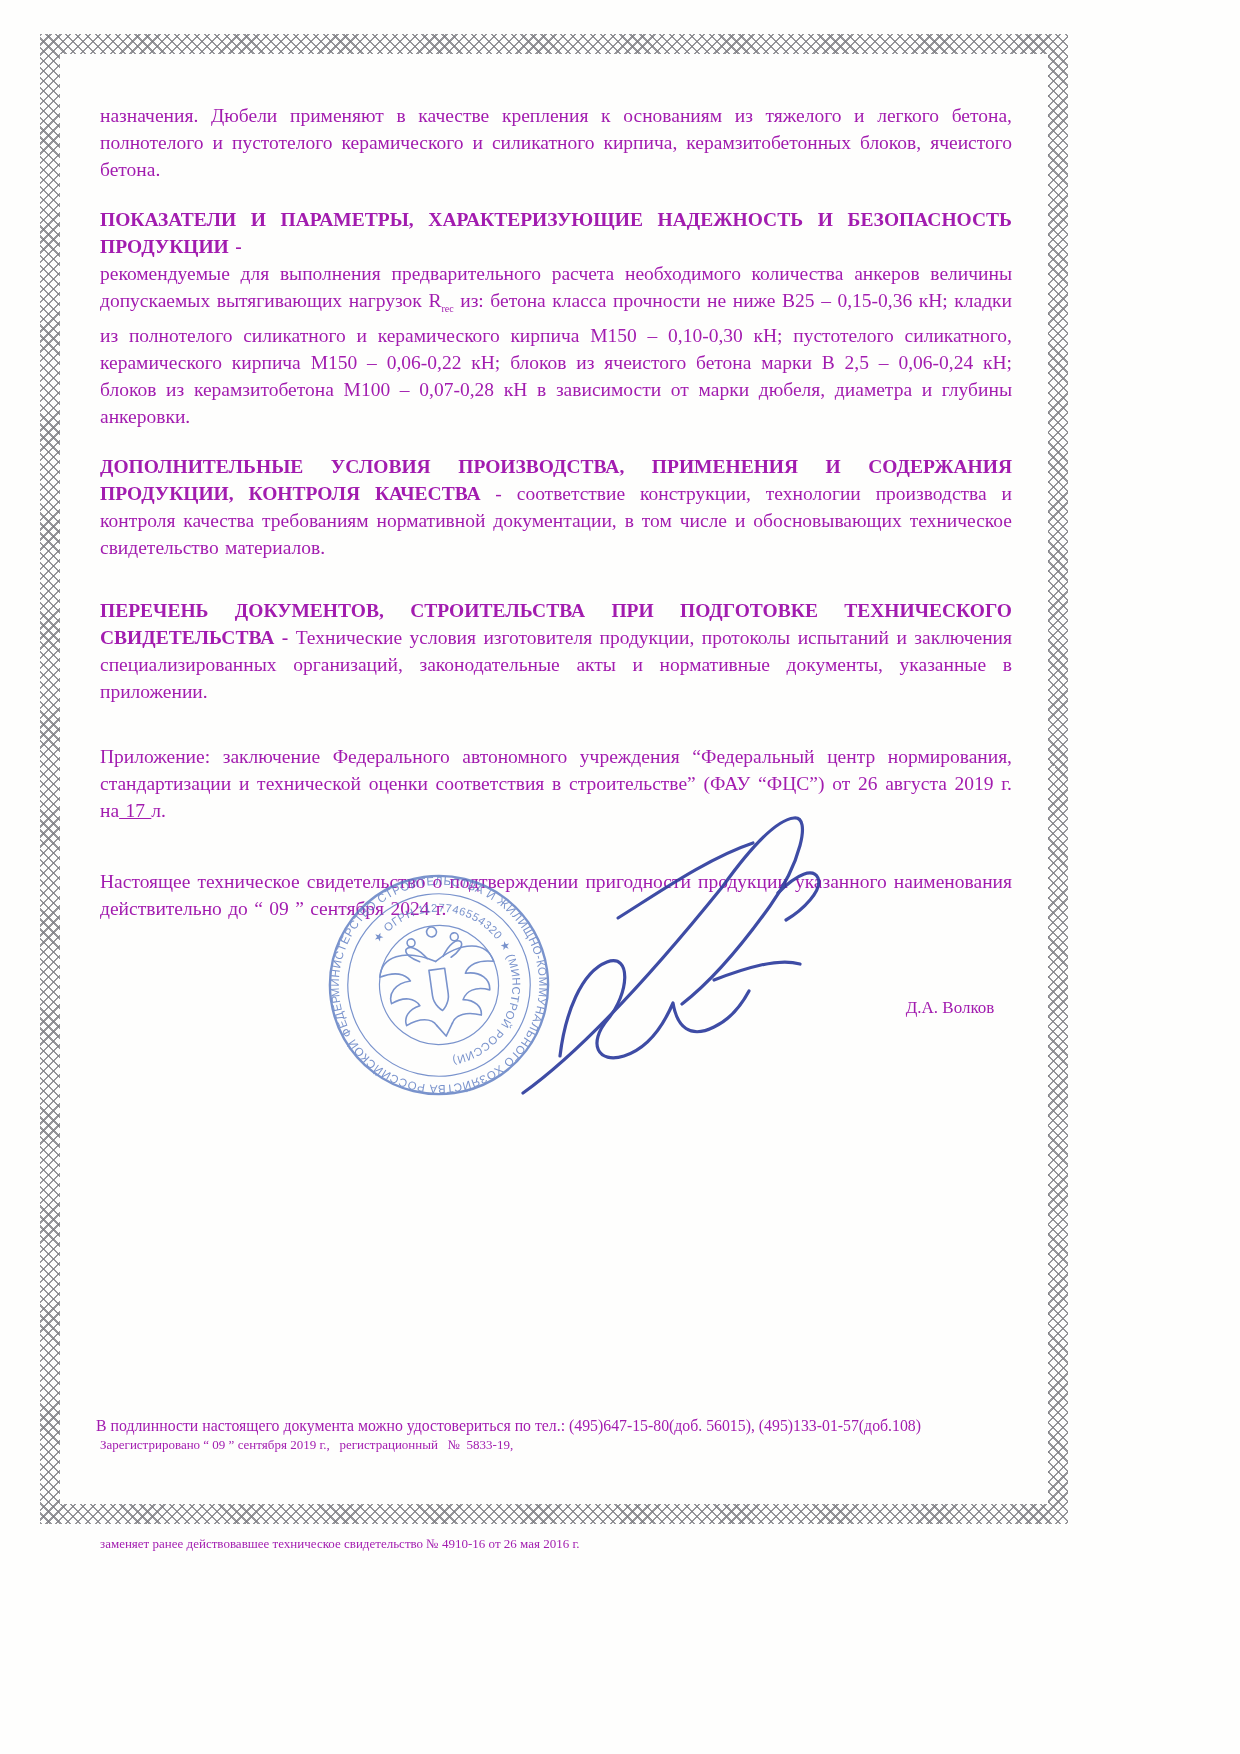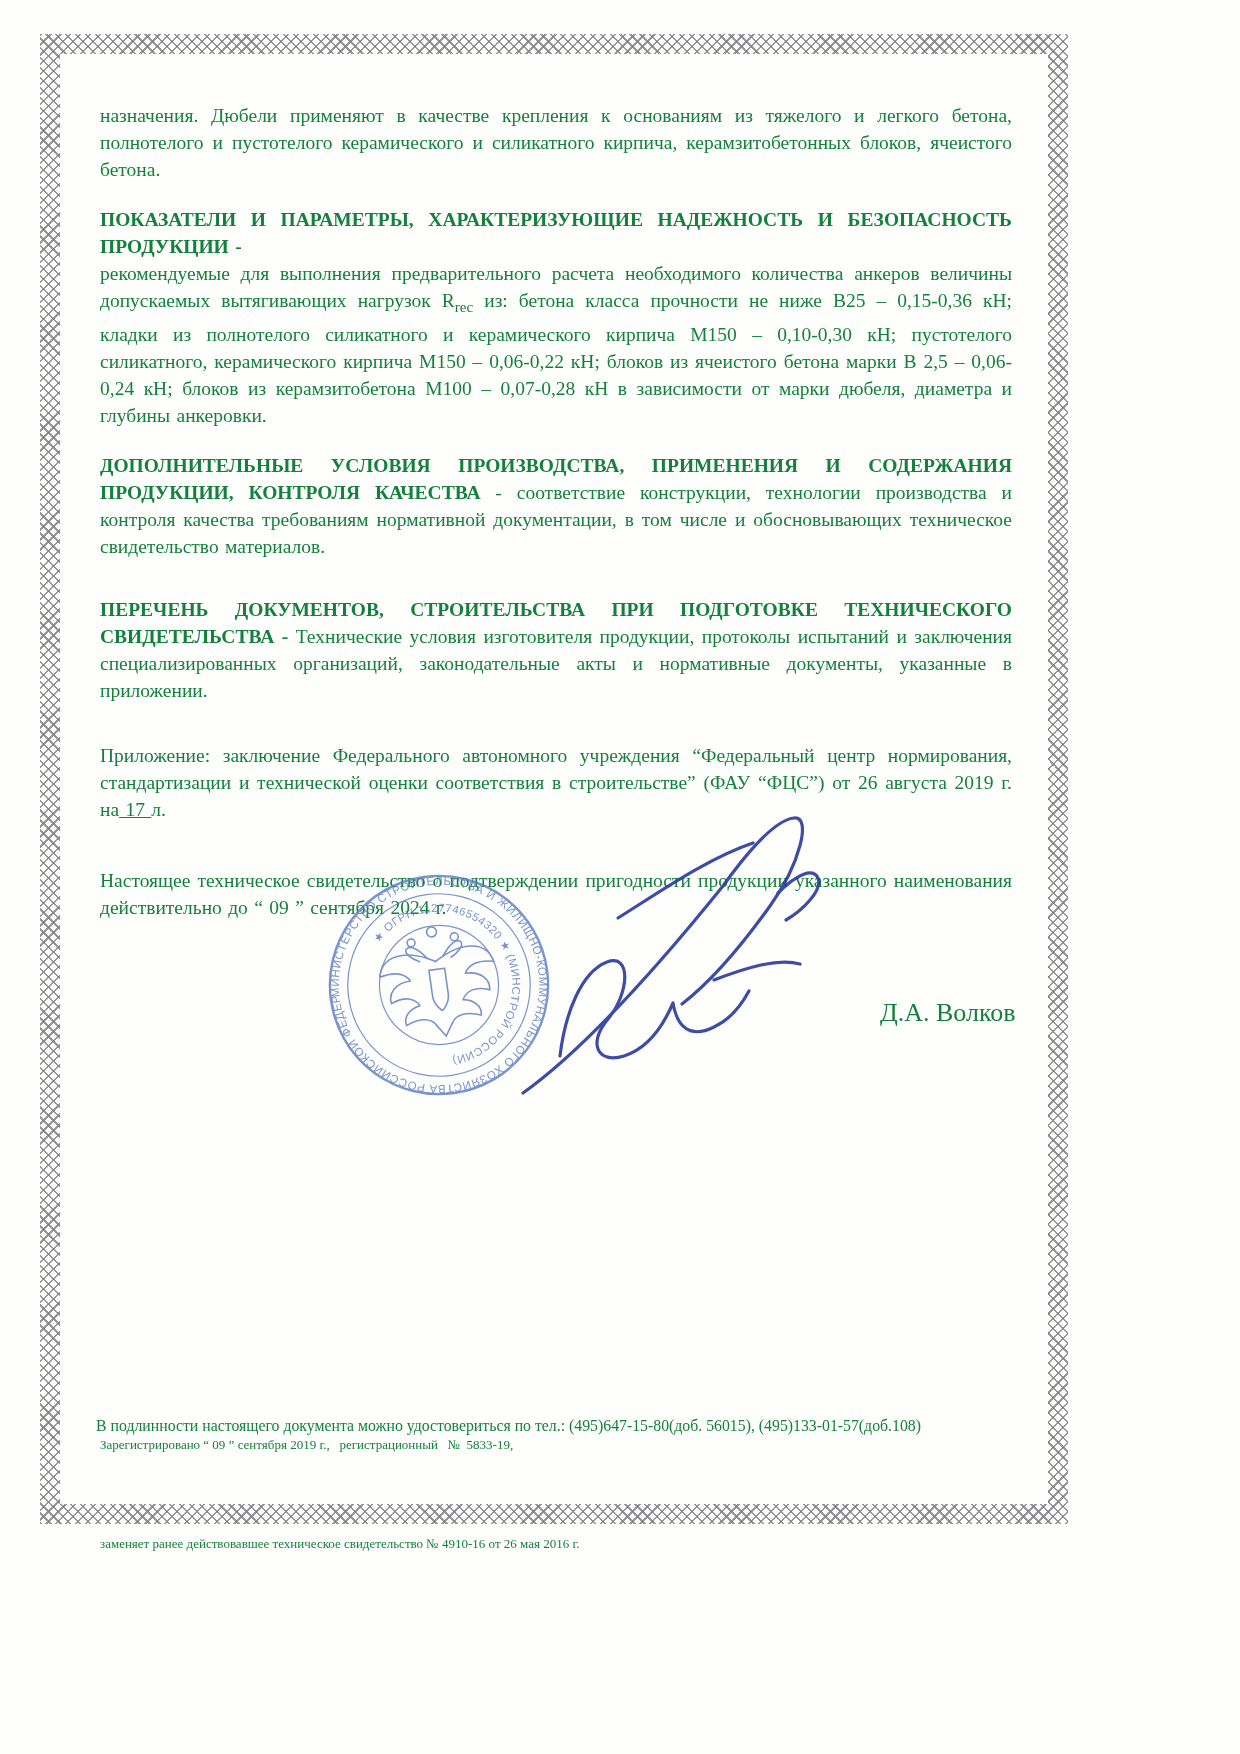--- a/index.html
+++ b/index.html
@@ -1,21 +1,21 @@
 <!DOCTYPE html>
 <html><head>
 <meta charset="utf-8">
 <style>
   html,body{margin:0;padding:0;background:#ffffff;}
   .page{
     position:relative;
     width:1240px;height:1754px;
     background:#fefefd;
     font-family:"Liberation Serif","DejaVu Serif",serif;
-    color:#15803d;
+    color:#a21caf;
     overflow:hidden;
   }
   
   .border-frame{
     position:absolute;left:40px;top:34px;width:1028px;height:1490px;
     background-image:
       repeating-linear-gradient(45deg, rgba(125,125,130,.80) 0 1.6px, transparent 1.6px 7px),
       repeating-linear-gradient(135deg, rgba(125,125,130,.80) 0 1.6px, transparent 1.6px 7px);
   }
   .border-inner{position:absolute;inset:20px;background:#fefefd;}
@@ -24,30 +24,30 @@
     position:absolute;left:100px;top:102px;width:912px;
     font-size:19.5px;line-height:27px;text-align:justify;
     word-spacing:1.5px;
   }
   .content p{margin:0;}
   .hd{font-weight:bold;}
   .mt-a{margin-top:23px !important;}
   .mt-b{margin-top:36px !important;}
   .mt-c{margin-top:38px !important;}
   .mt-d{margin-top:44px !important;}
-  sub{font-size:15px;}
+  sub{font-size:10px;}
   .u17{text-decoration:underline;}
 
   .sig-title{
     position:absolute;left:100px;top:916px;width:330px;
     font-size:19.5px;line-height:27px;white-space:pre-line;
   }
   .sig-name{
     position:absolute;left:880px;top:998px;width:140px;
-    font-size:26px;text-align:left;
+    font-size:17px;text-align:center;
   }
   .stamp{
     position:absolute;left:320px;top:866px;width:238px;height:238px;
     transform:rotate(-8deg);
   }
   .signature-svg{
     position:absolute;left:468px;top:798px;width:370px;height:330px;
   }
 
   .reg-block{

